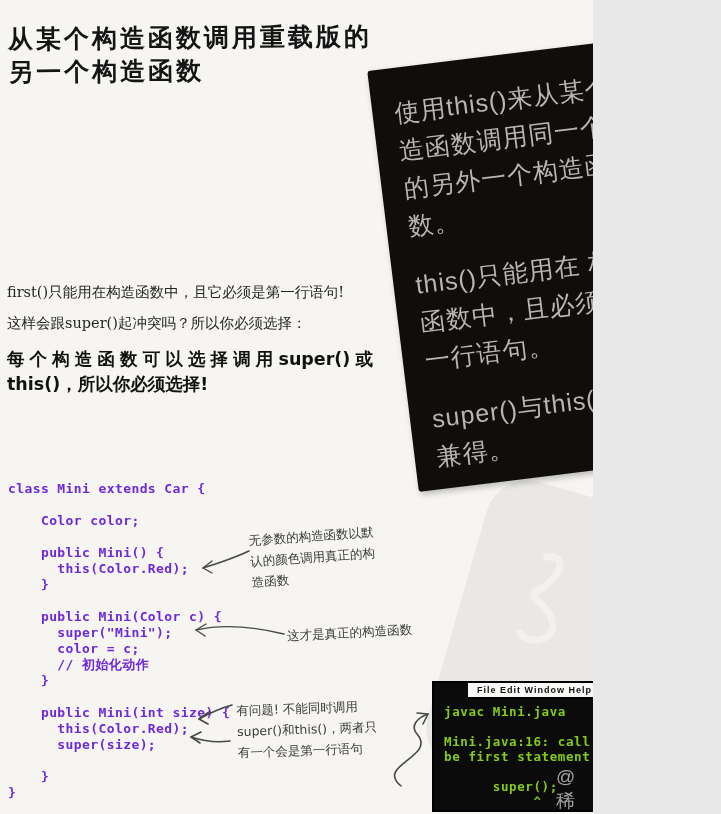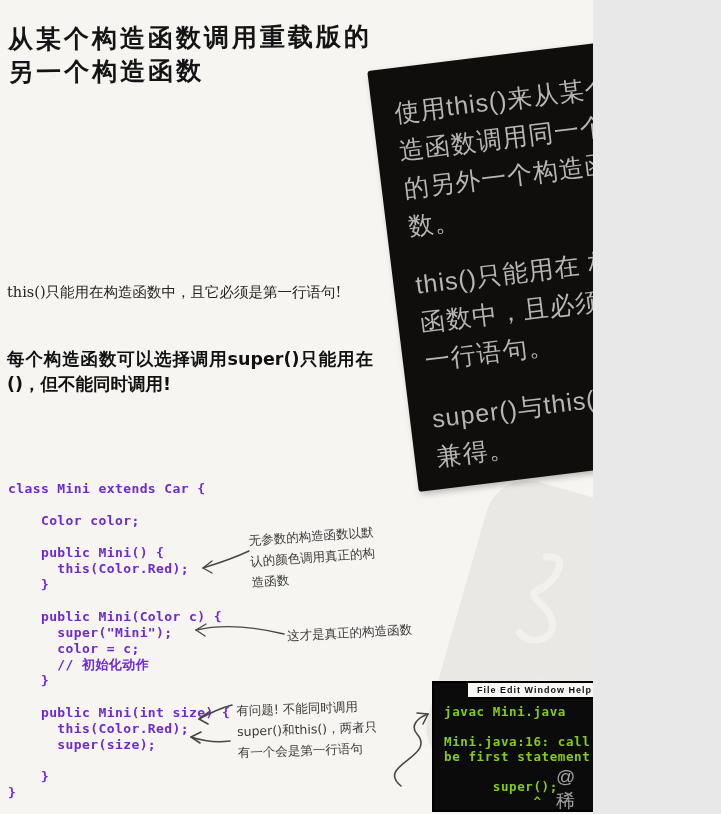--- a/index.html
+++ b/index.html
@@ -120,22 +120,23 @@
         <path d="M170 75 C185 70, 180 95, 170 110 M195 70 C205 90, 200 120, 185 135"></path>
         <path d="M95 195 C110 185, 120 200, 105 215 C95 225, 120 230, 125 245"></path>
         <path d="M200 200 C220 190, 235 205, 225 225 C218 240, 240 245, 245 260"></path>
       </g>
     </svg>
   </div>
 
   <h1 id="page-title" class="abs preline">从某个构造函数调用重载版的
 另一个构造函数</h1>
 
-  <p id="intro-p2" class="abs intro-p">this()只能用在构造函数中，且它必须是第一行语句!</p>
-  <p id="key-rule" class="abs">每个构造函数可以选择调用super()只能用在()，但不能同时调用!</p>
+  <p id="intro-p2" class="abs intro-p">first()只能用在构造函数中，且它必须是第一行语句!</p>
+  <p id="intro-p3" class="abs intro-p">这样会跟super()起冲突吗？所以你必须选择：</p>
+  <p id="key-rule" class="abs">每个构造函数可以选择调用super()或this()，所以你必须选择!</p>
 
   <div id="callout-note" class="abs">
     <p class="callout-p">使用this()来从某个构造函数调用同一个类的另外一个构造函数。</p>
     <p class="callout-p">this()只能用在 构造函数中，且必须是第一行语句。</p>
     <p class="callout-p">super()与this()不能兼得。</p>
   </div>
 
   <pre id="code-listing" class="abs">class Mini extends Car {
 
     Color color;

